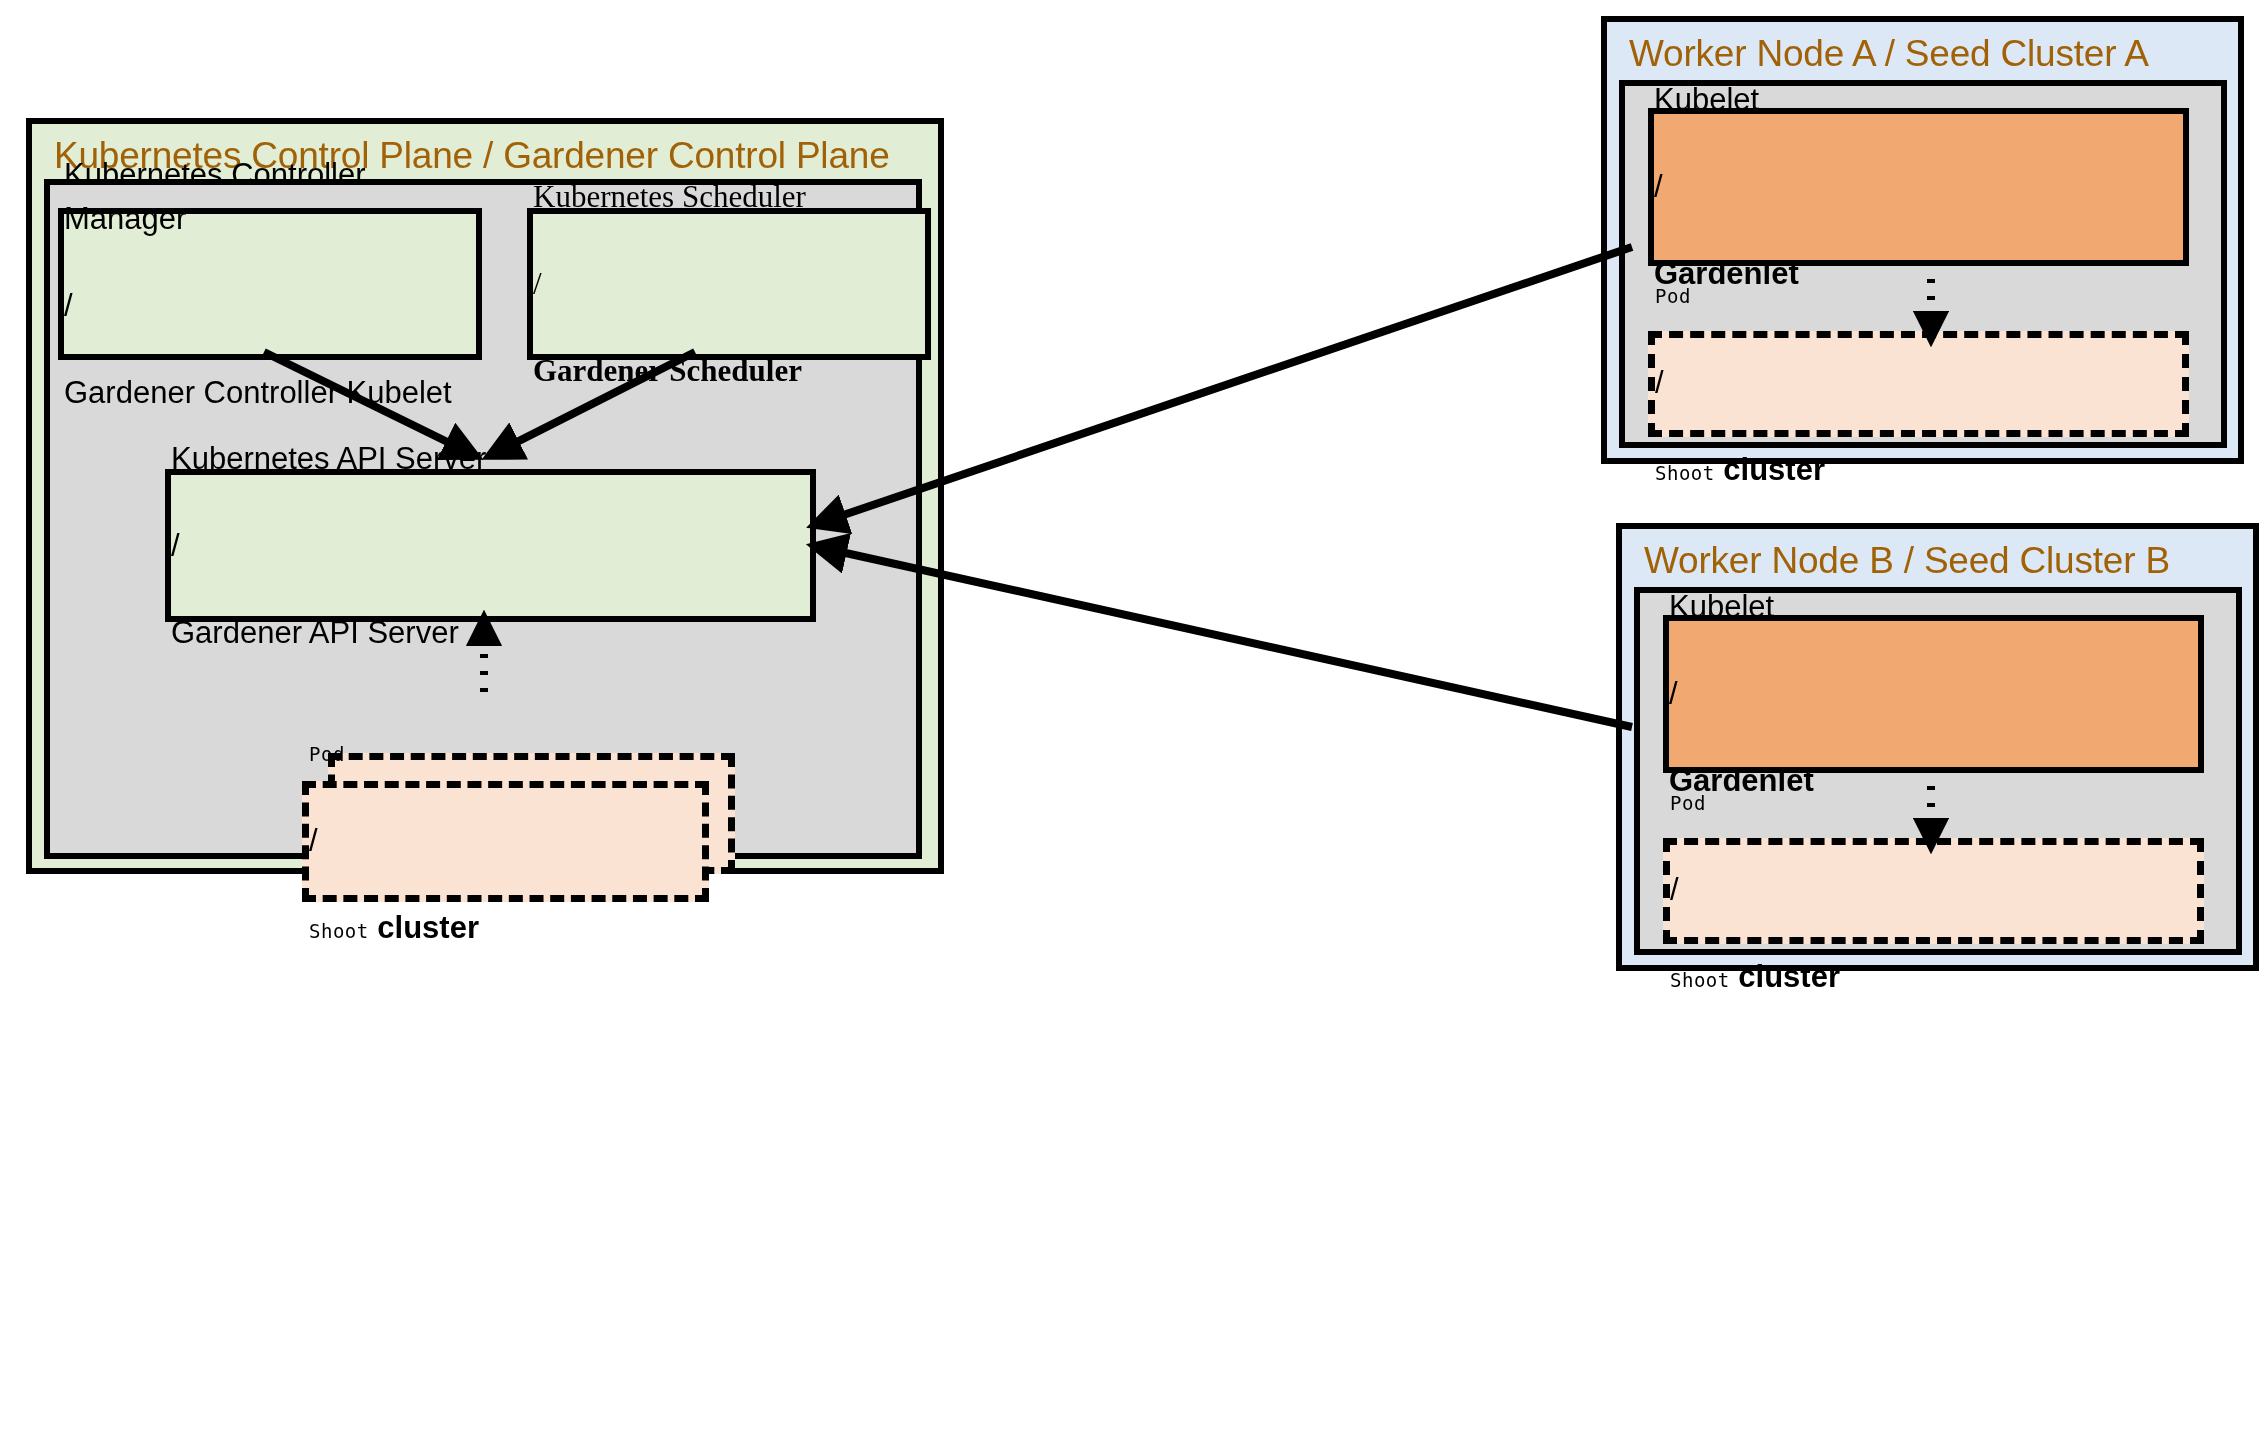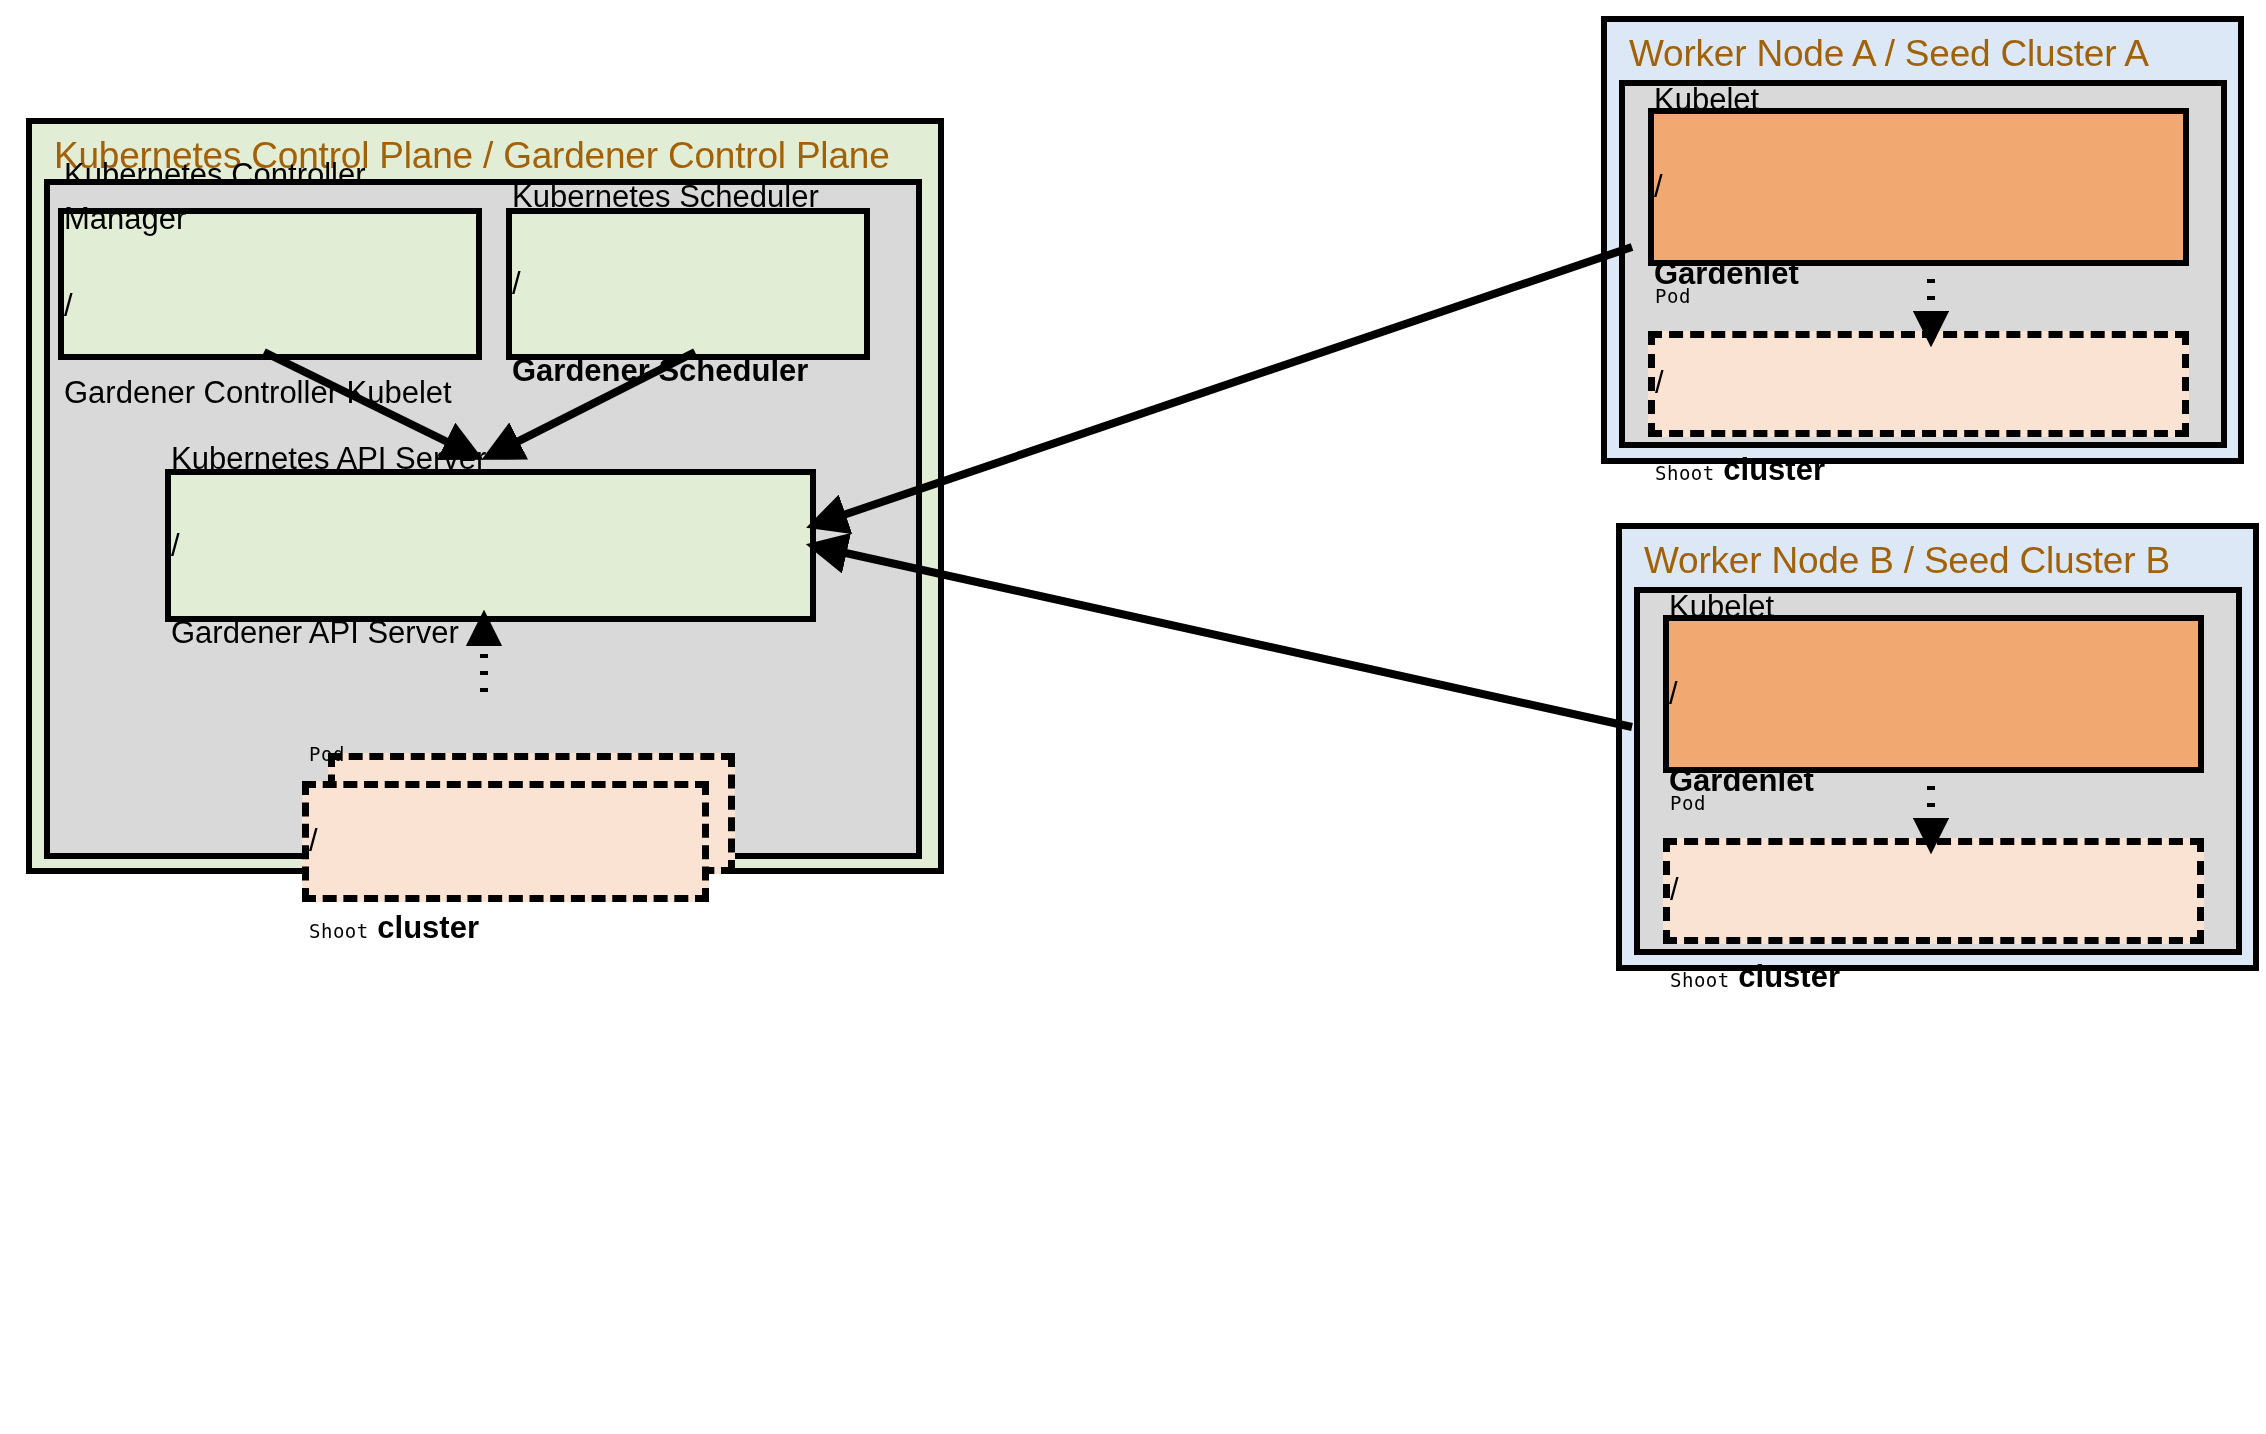--- a/index.html
+++ b/index.html
@@ -52,21 +52,21 @@
     <div class="box bdr-solid gray" style="left:12px;top:55px;width:878px;height:680px;">
 
       <div class="box bdr-solid green" style="left:8px;top:23px;width:424px;height:152px;">
         <div class="lbl">
           <span class="ln">Kubernetes Controller Manager</span>
           <span class="slash">/</span>
           <span class="ln">Gardener Controller Kubelet</span>
         </div>
       </div>
 
-      <div class="box bdr-solid green" style="left:456px;top:23px;width:364px;height:152px;">
+      <div class="box bdr-solid green" style="left:477px;top:23px;width:404px;height:152px;font-family:Liberation Serif, serif;">
         <div class="lbl">
           <span class="ln">Kubernetes Scheduler</span>
           <span class="slash">/</span>
           <span class="ln b">Gardener Scheduler</span>
         </div>
       </div>
 
       <div class="box bdr-solid green" style="left:115px;top:284px;width:651px;height:153px;">
         <div class="lbl">
           <span class="ln">Kubernetes API Server</span>

